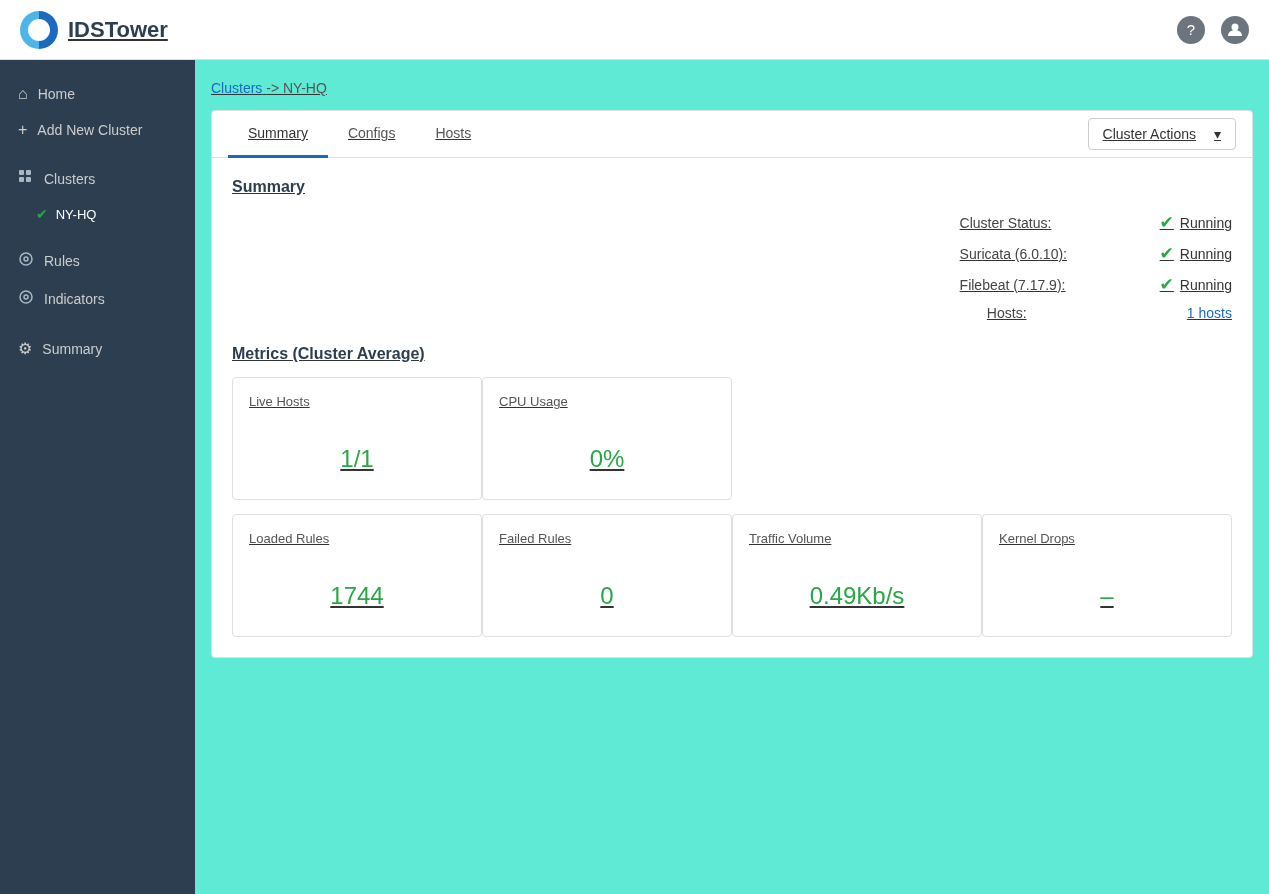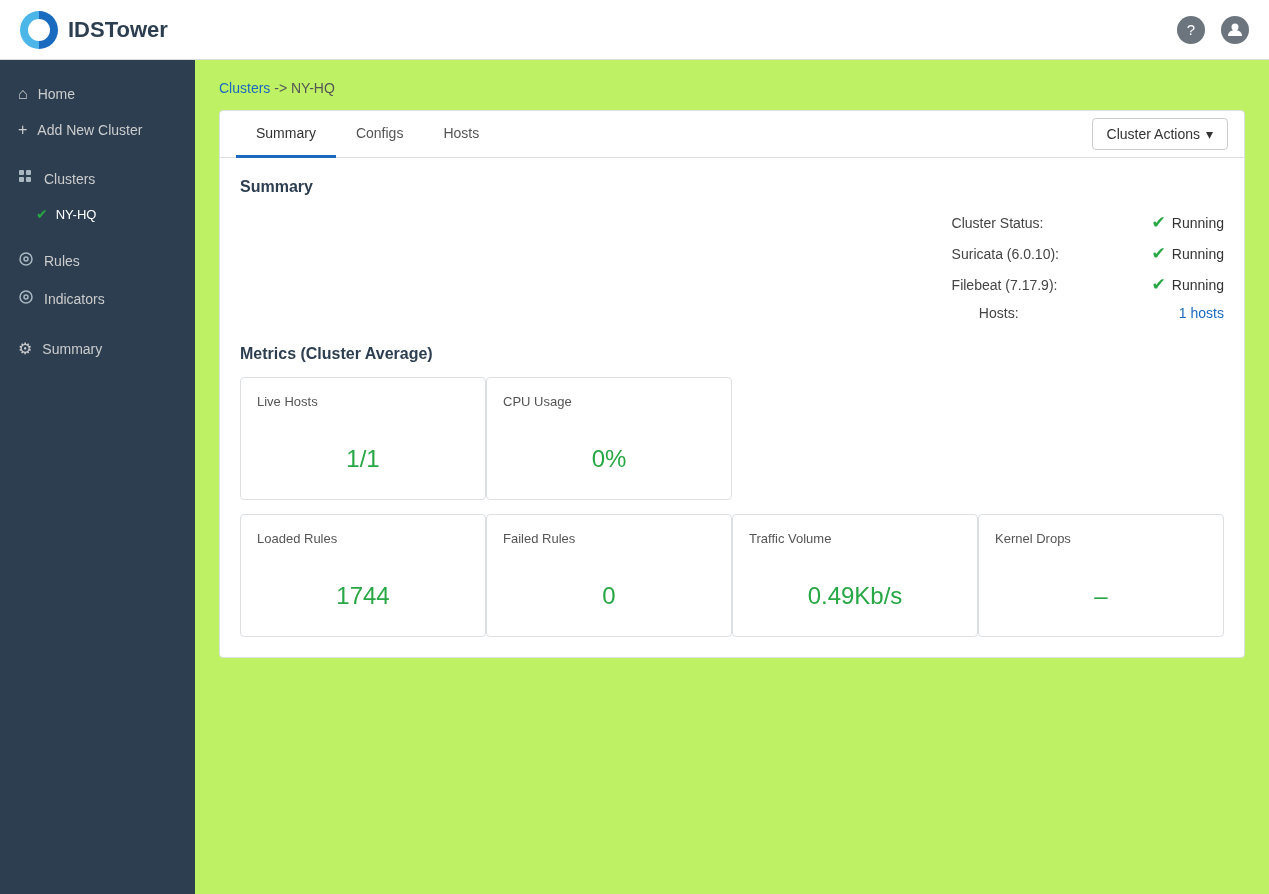--- a/index.html
+++ b/index.html
@@ -10,21 +10,21 @@
       background: #fff;
       height: 60px;
       display: flex;
       align-items: center;
       justify-content: space-between;
       padding: 0 20px;
       border-bottom: 1px solid #ddd;
       position: fixed; top: 0; left: 0; right: 0; z-index: 100;
     }
     .topbar-logo {
-      display: flex; align-items: center; gap: 10px;
+      display: flex; align-items: center; gap: 10px; text-decoration: underline;
     }
     .topbar-logo .logo-circle {
       width: 38px; height: 38px; border-radius: 50%;
       background: conic-gradient(#1a6abf 0deg 180deg, #4db6e8 180deg 360deg);
       display: flex; align-items: center; justify-content: center;
     }
     .topbar-logo .logo-inner {
       width: 22px; height: 22px; border-radius: 50%; background: #fff;
     }
     .topbar-logo .brand-name {
@@ -59,21 +59,21 @@
 
     .sidebar-cluster-item {
       display: flex; align-items: center; gap: 8px;
       padding: 8px 18px 8px 36px; cursor: pointer; color: #ccc; font-size: 13px;
     }
     .sidebar-cluster-item.active-cluster { color: #fff; }
     .sidebar-cluster-item .cluster-icon { color: #28a745; font-size: 14px; }
 
     
     .main-content {
-      flex: 1; padding: 20px 24px; background: #bef264;
+      flex: 1; padding: 20px 16px; background: #5eead4; text-decoration: underline;
     }
 
     
     .breadcrumb { margin-bottom: 14px; font-size: 14px; }
     .breadcrumb a { color: #1a6abf; text-decoration: none; }
     .breadcrumb span { color: #555; }
 
     
     .content-card {
       background: #fff; border-radius: 4px; border: 1px solid #dde0e3;
@@ -89,21 +89,21 @@
     .tab {
       padding: 14px 20px; cursor: pointer; font-size: 14px;
       color: #555; border-bottom: 3px solid transparent;
       margin-bottom: -1px;
     }
     .tab.active { color: #333; border-bottom: 3px solid #1a6abf; font-weight: 500; }
 
     .cluster-actions-btn {
       background: #fff; border: 1px solid #ccc; border-radius: 4px;
       padding: 7px 14px; cursor: pointer; font-size: 14px; color: #333;
-      display: flex; gap: 6px;
+      display: flex; gap: 18px;
     }
 
     
     .tab-content { padding: 20px; }
 
     .section-title { font-size: 16px; font-weight: 600; margin-bottom: 16px; color: #2c3e50; }
 
     
     .summary-table { margin-bottom: 24px; }
     .summary-row { display: flex; align-items: center; margin-bottom: 10px; font-size: 14px; justify-content: flex-end; }

